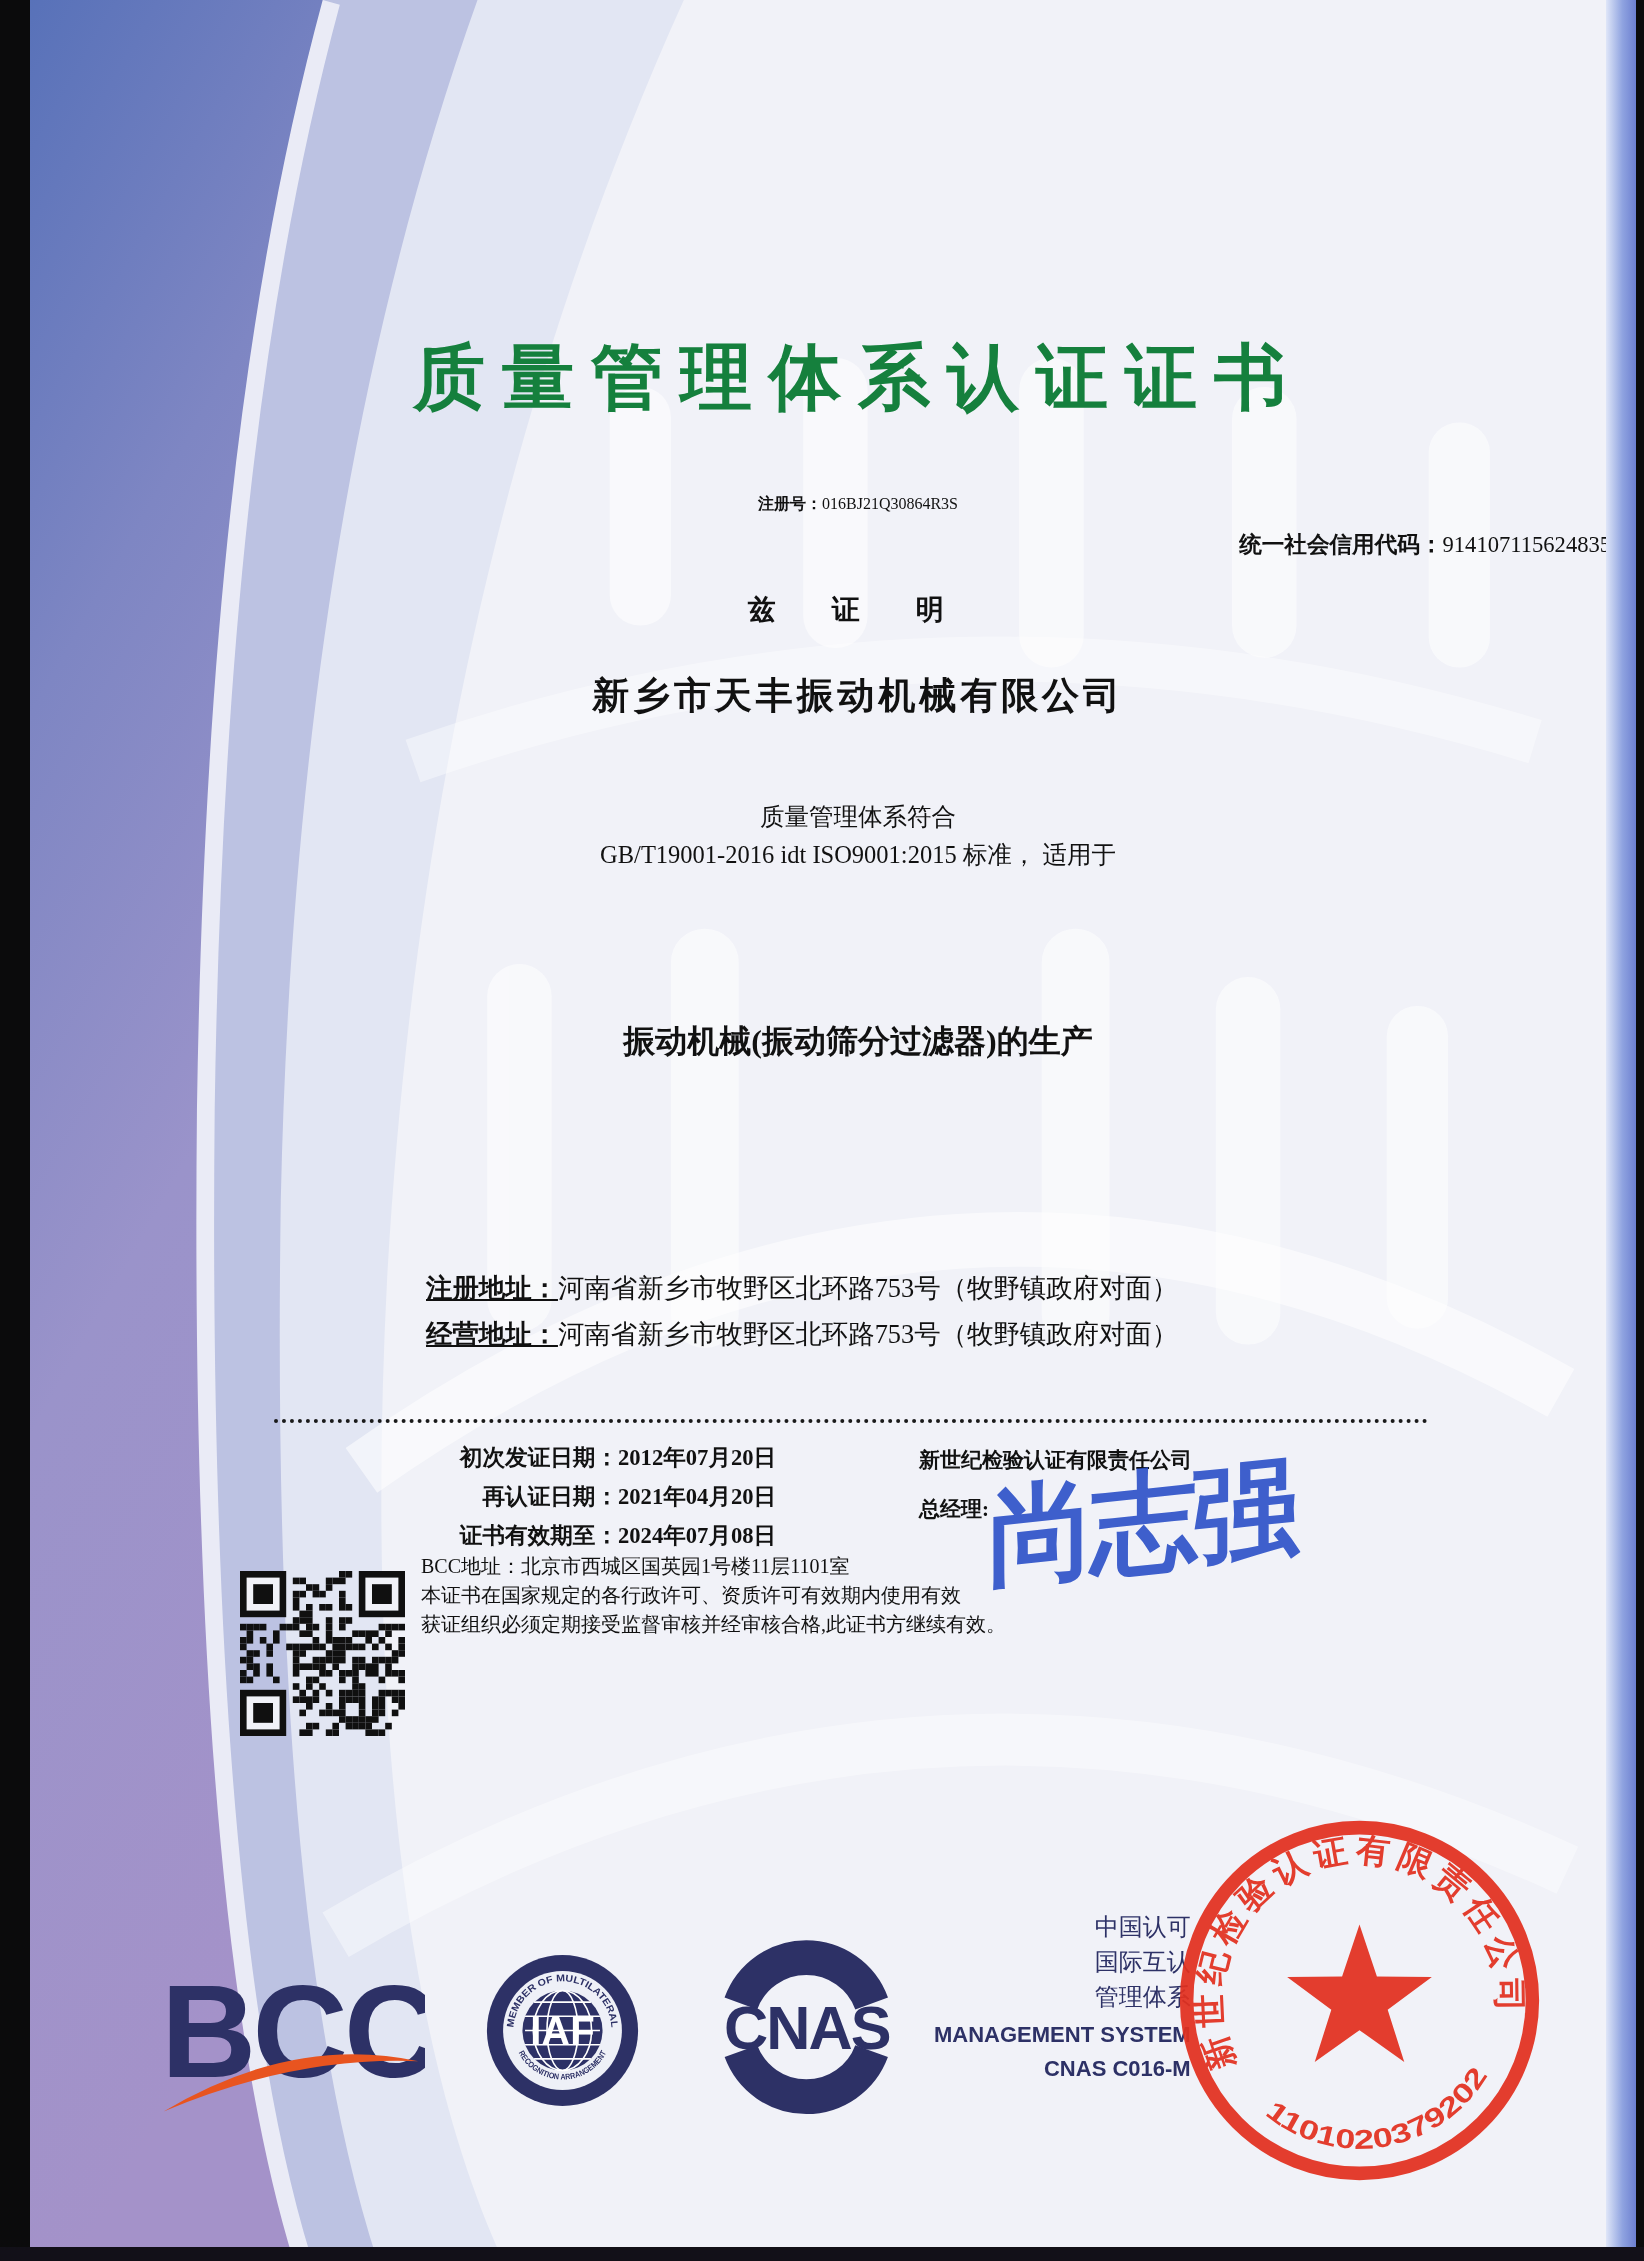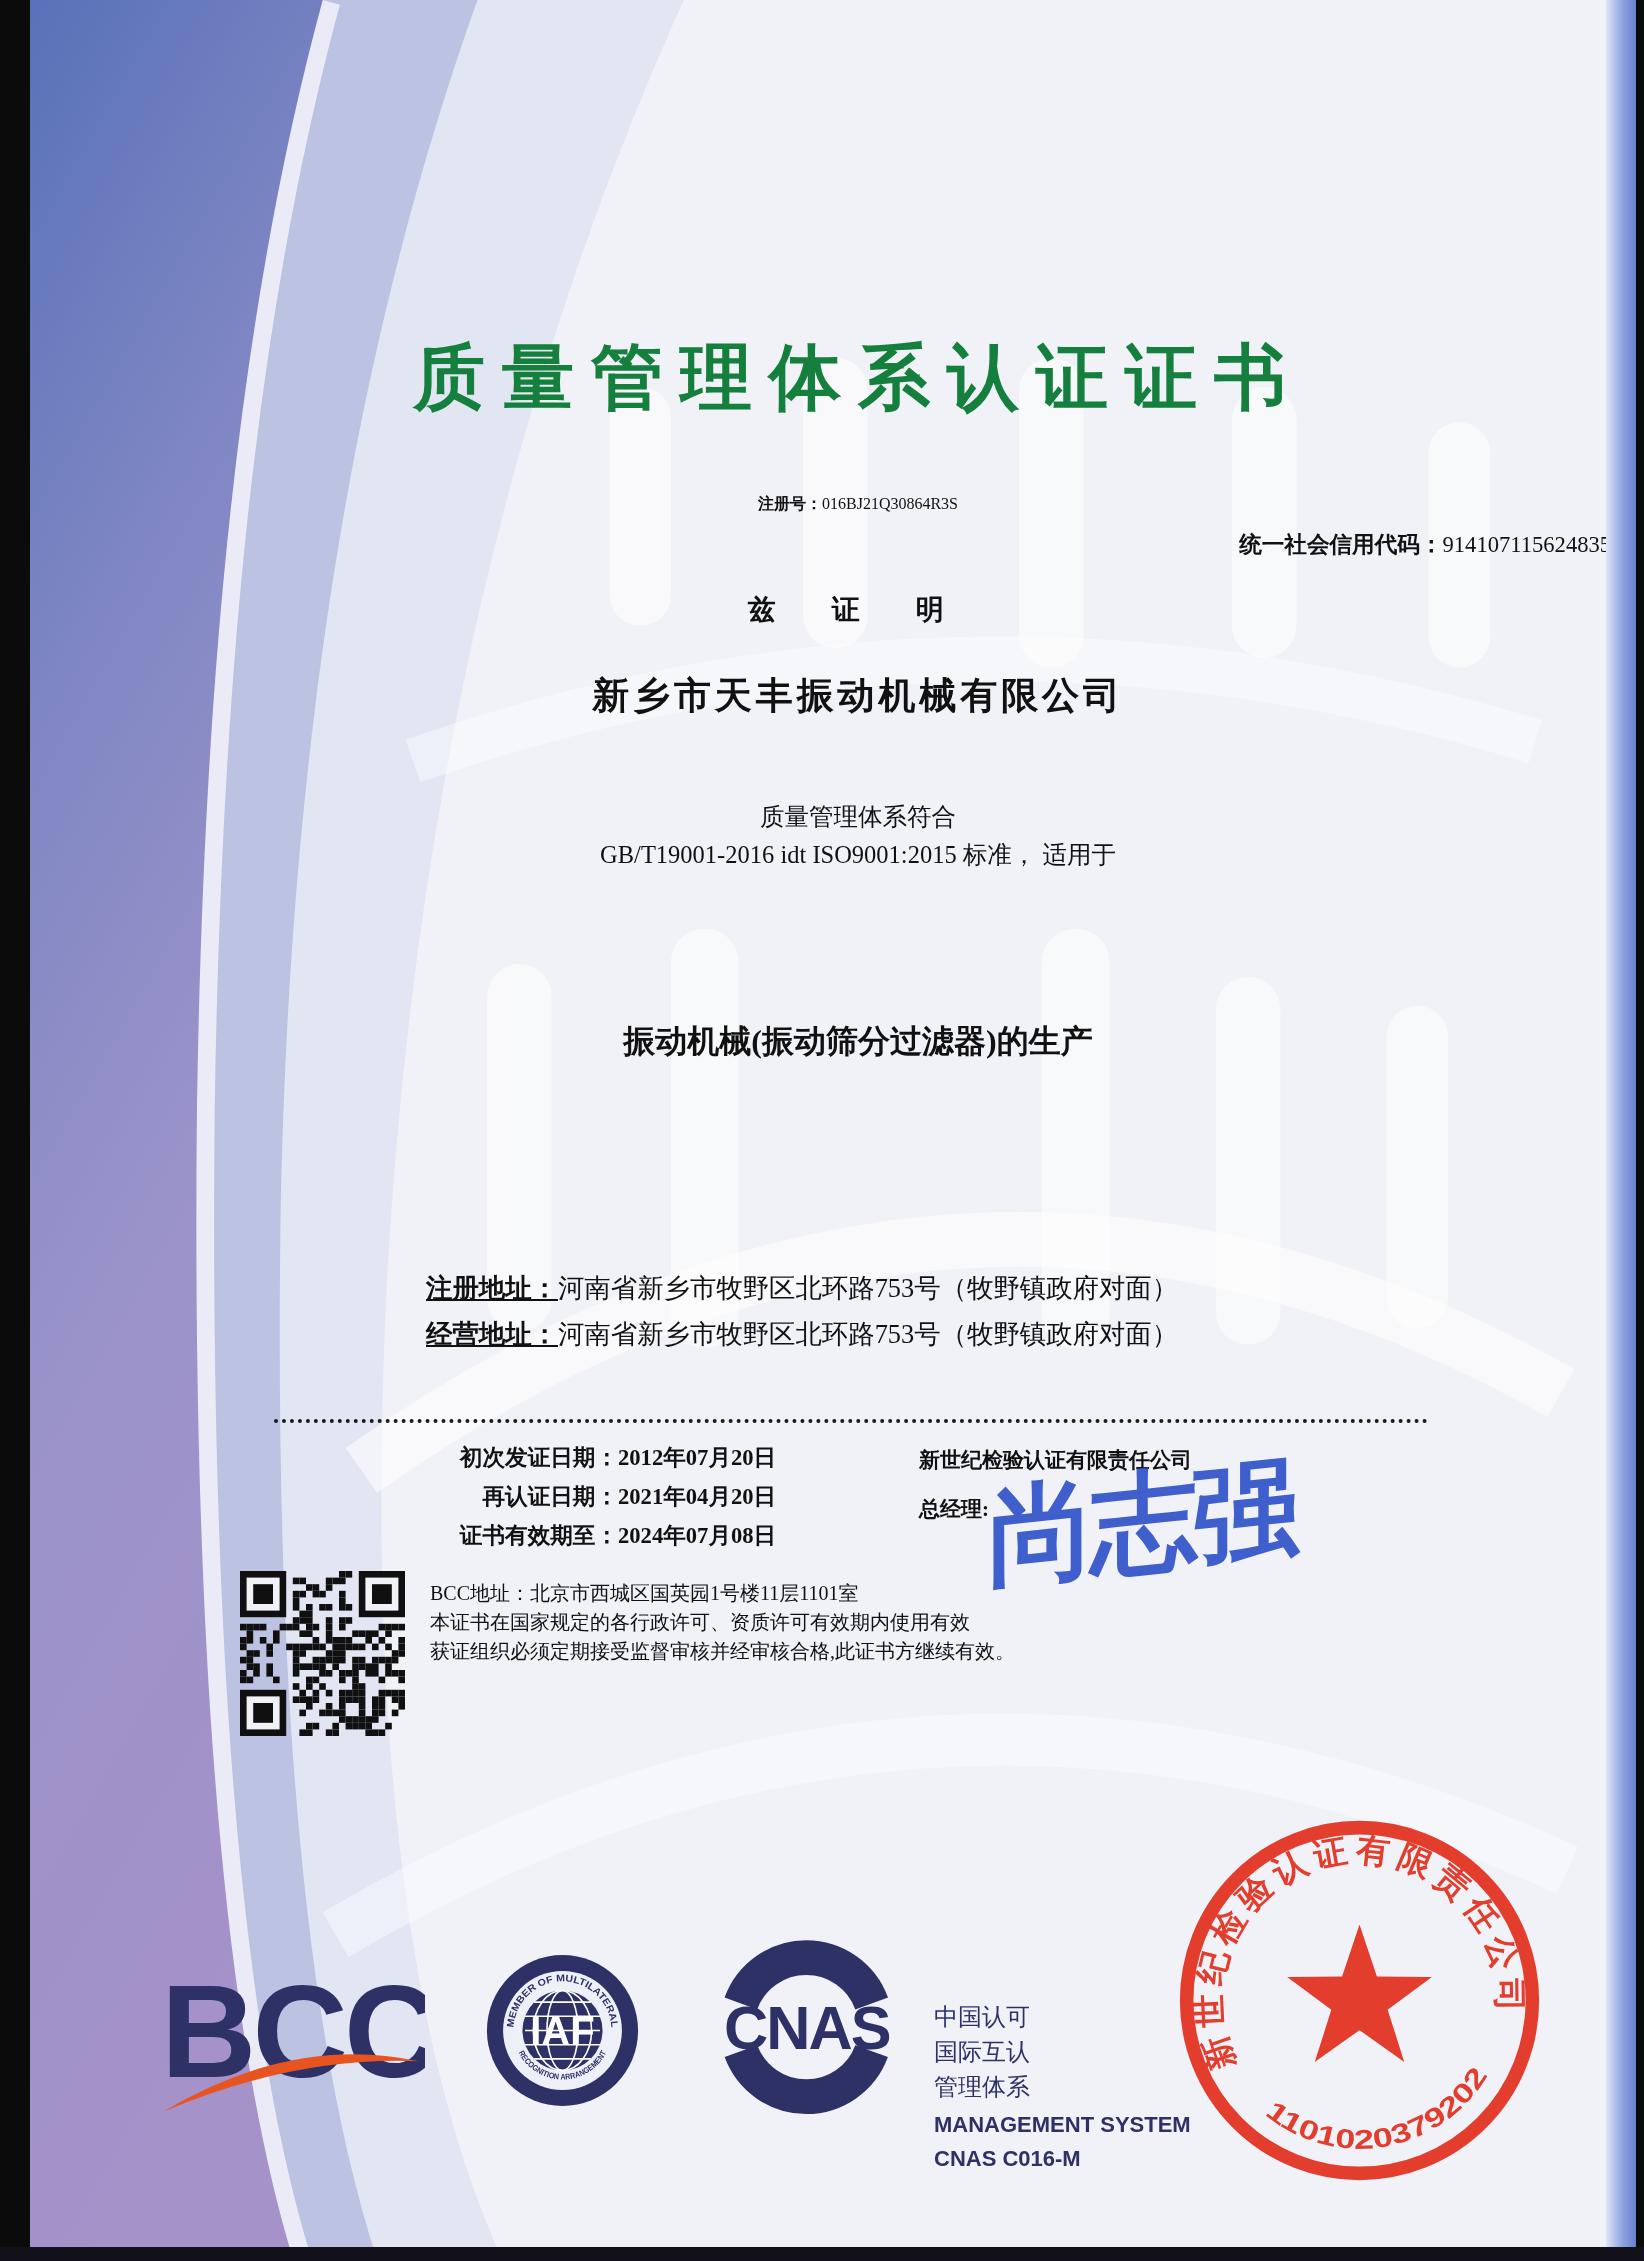--- a/index.html
+++ b/index.html
@@ -37,30 +37,30 @@
 
   .dates{left:405px;top:1442px;font-size:22.6px;font-weight:600;}
   .dates .row{height:39px;white-space:nowrap;}
   .dates .lbl{display:inline-block;width:213px;text-align:right;}
 
   .issuer-company{left:919px;top:1446px;font-size:21px;font-weight:600;white-space:nowrap;}
   .issuer-gm{left:919px;top:1495px;font-size:21px;font-weight:600;}
   .signature{left:987px;top:1451px;font-size:108px;color:#2b50c8;
     transform:rotate(-6deg) skewX(-6deg);font-weight:700;letter-spacing:-5.2px;opacity:.9;}
 
-  .notes{left:430px;top:1552px;font-size:20px;line-height:29px;white-space:nowrap;margin-top:27px;}
+  .notes{left:421px;top:1552px;font-size:20px;line-height:29px;white-space:nowrap;}
 
   .qr{left:240px;top:1571px;}
 
   
   .bcc-logo{left:161px;top:1953px;}
   .bcc-text{font-family:"Liberation Sans","DejaVu Sans",sans-serif;font-weight:900;}
   .iaf-badge{left:485px;top:1953px;}
   .cnas-logo{left:700px;top:1937px;}
-  .cnas-caption{left:934px;top:2000px;color:#2d3166;}
+  .cnas-caption{left:934px;top:1910px;color:#2d3166;text-align:right;}
   .cnas-caption .cn{font-size:24px;line-height:35px;}
   .cnas-caption .en{font-family:"Liberation Sans","DejaVu Sans",sans-serif;
     font-size:22px;line-height:29px;font-weight:700;margin-top:5.2px;}
 
   .seal{left:1169px;top:1807px;opacity:.93;}
 </style>
 </head>
 <body>
 
 <svg class="abs" width="1645" height="2261" viewBox="0 0 2550 3506" style="left:0;top:0;">

